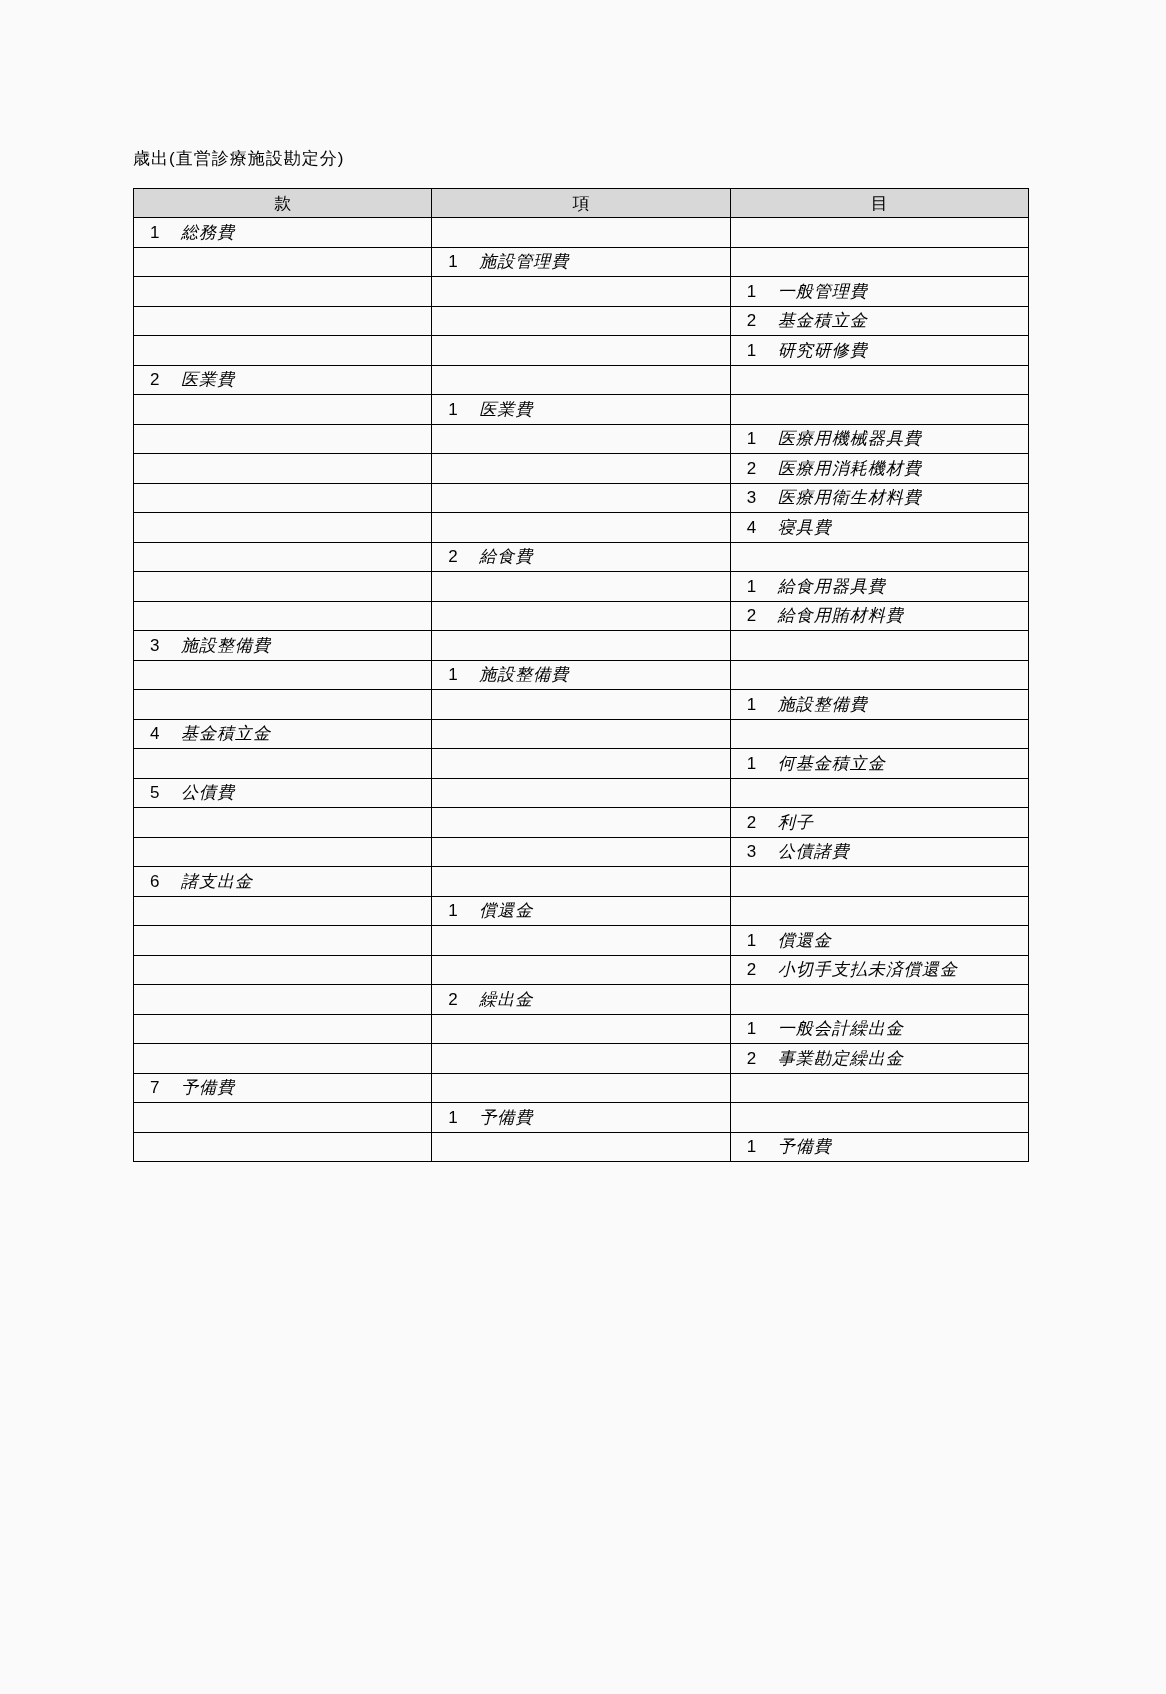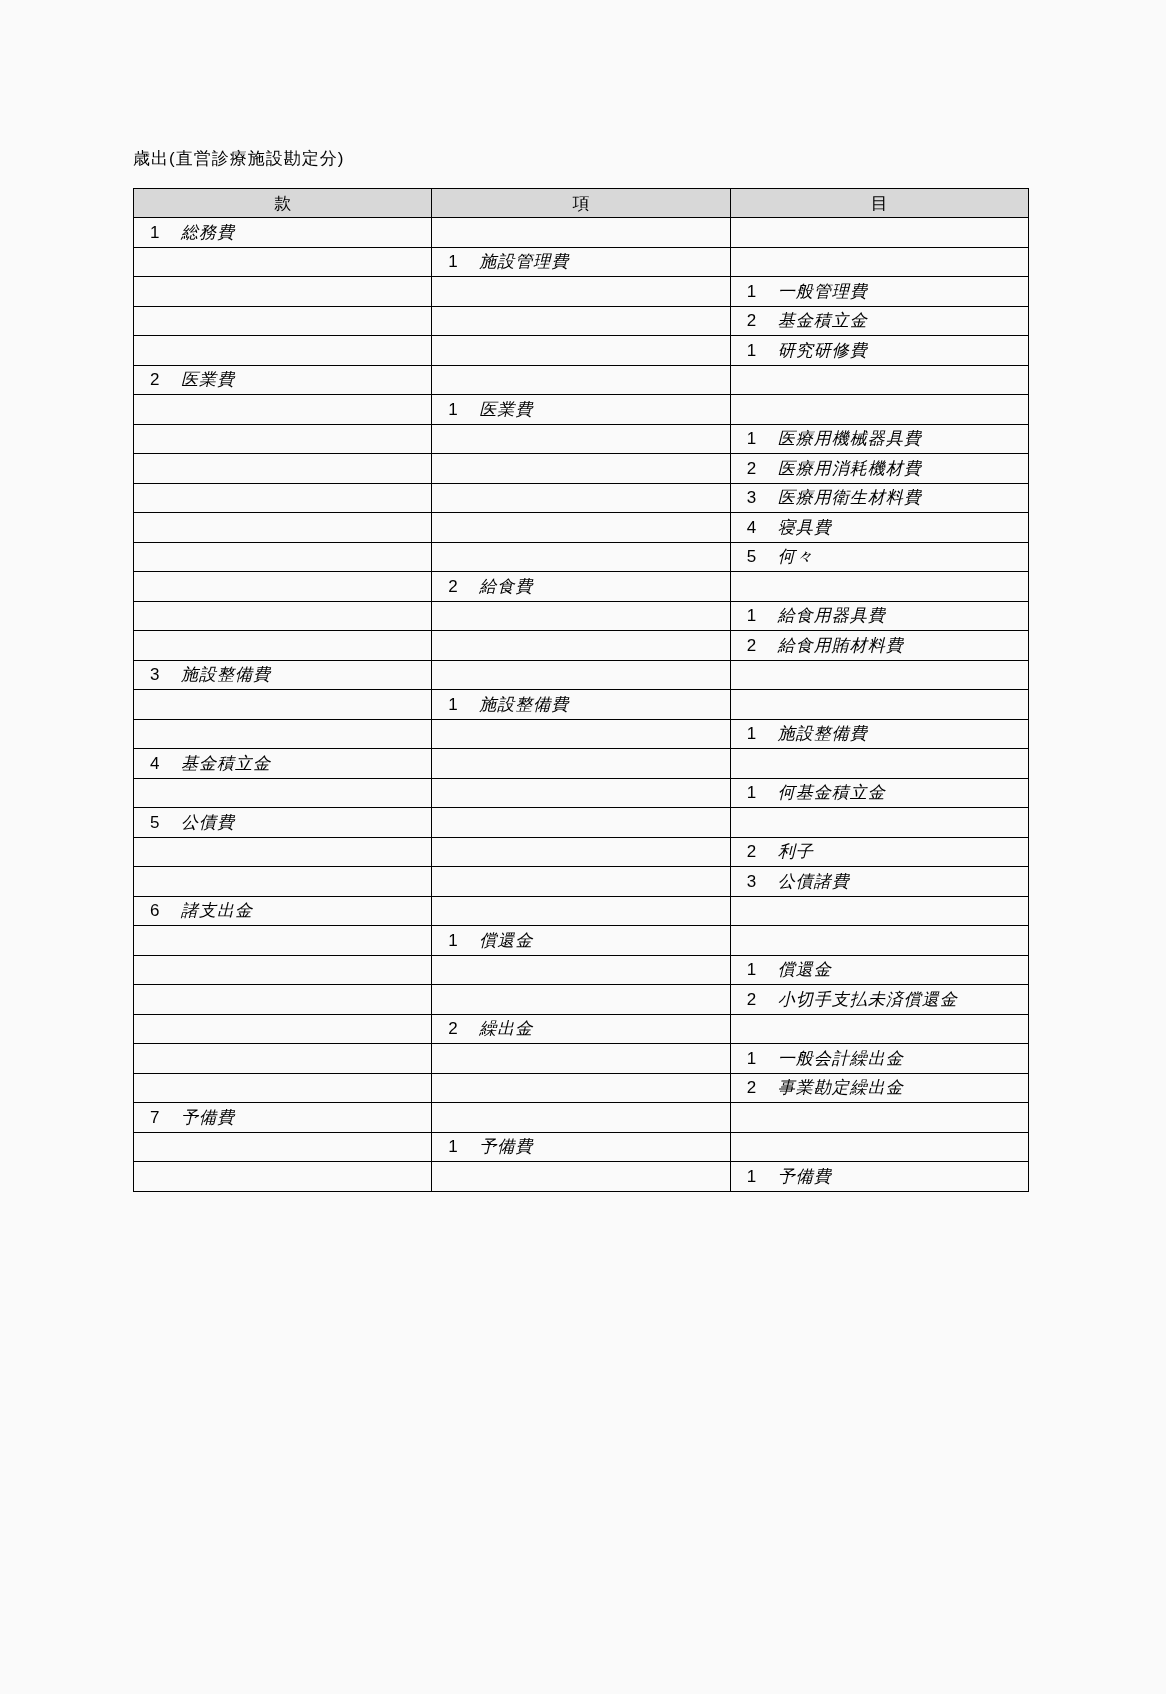--- a/index.html
+++ b/index.html
@@ -123,25 +123,20 @@
         <td></td>
         <td><span class="num">3</span><span class="lab">医療用衛生材料費</span></td>
       </tr>
       <tr>
         <td></td>
         <td></td>
         <td><span class="num">4</span><span class="lab">寝具費</span></td>
       </tr>
       <tr>
         <td></td>
-        <td></td>
-        <td><span class="num">5</span><span class="lab">何々</span></td>
-      </tr>
-      <tr>
-        <td></td>
         <td><span class="num">2</span><span class="lab">給食費</span></td>
         <td></td>
       </tr>
       <tr>
         <td></td>
         <td></td>
         <td><span class="num">1</span><span class="lab">給食用器具費</span></td>
       </tr>
       <tr>
         <td></td>

